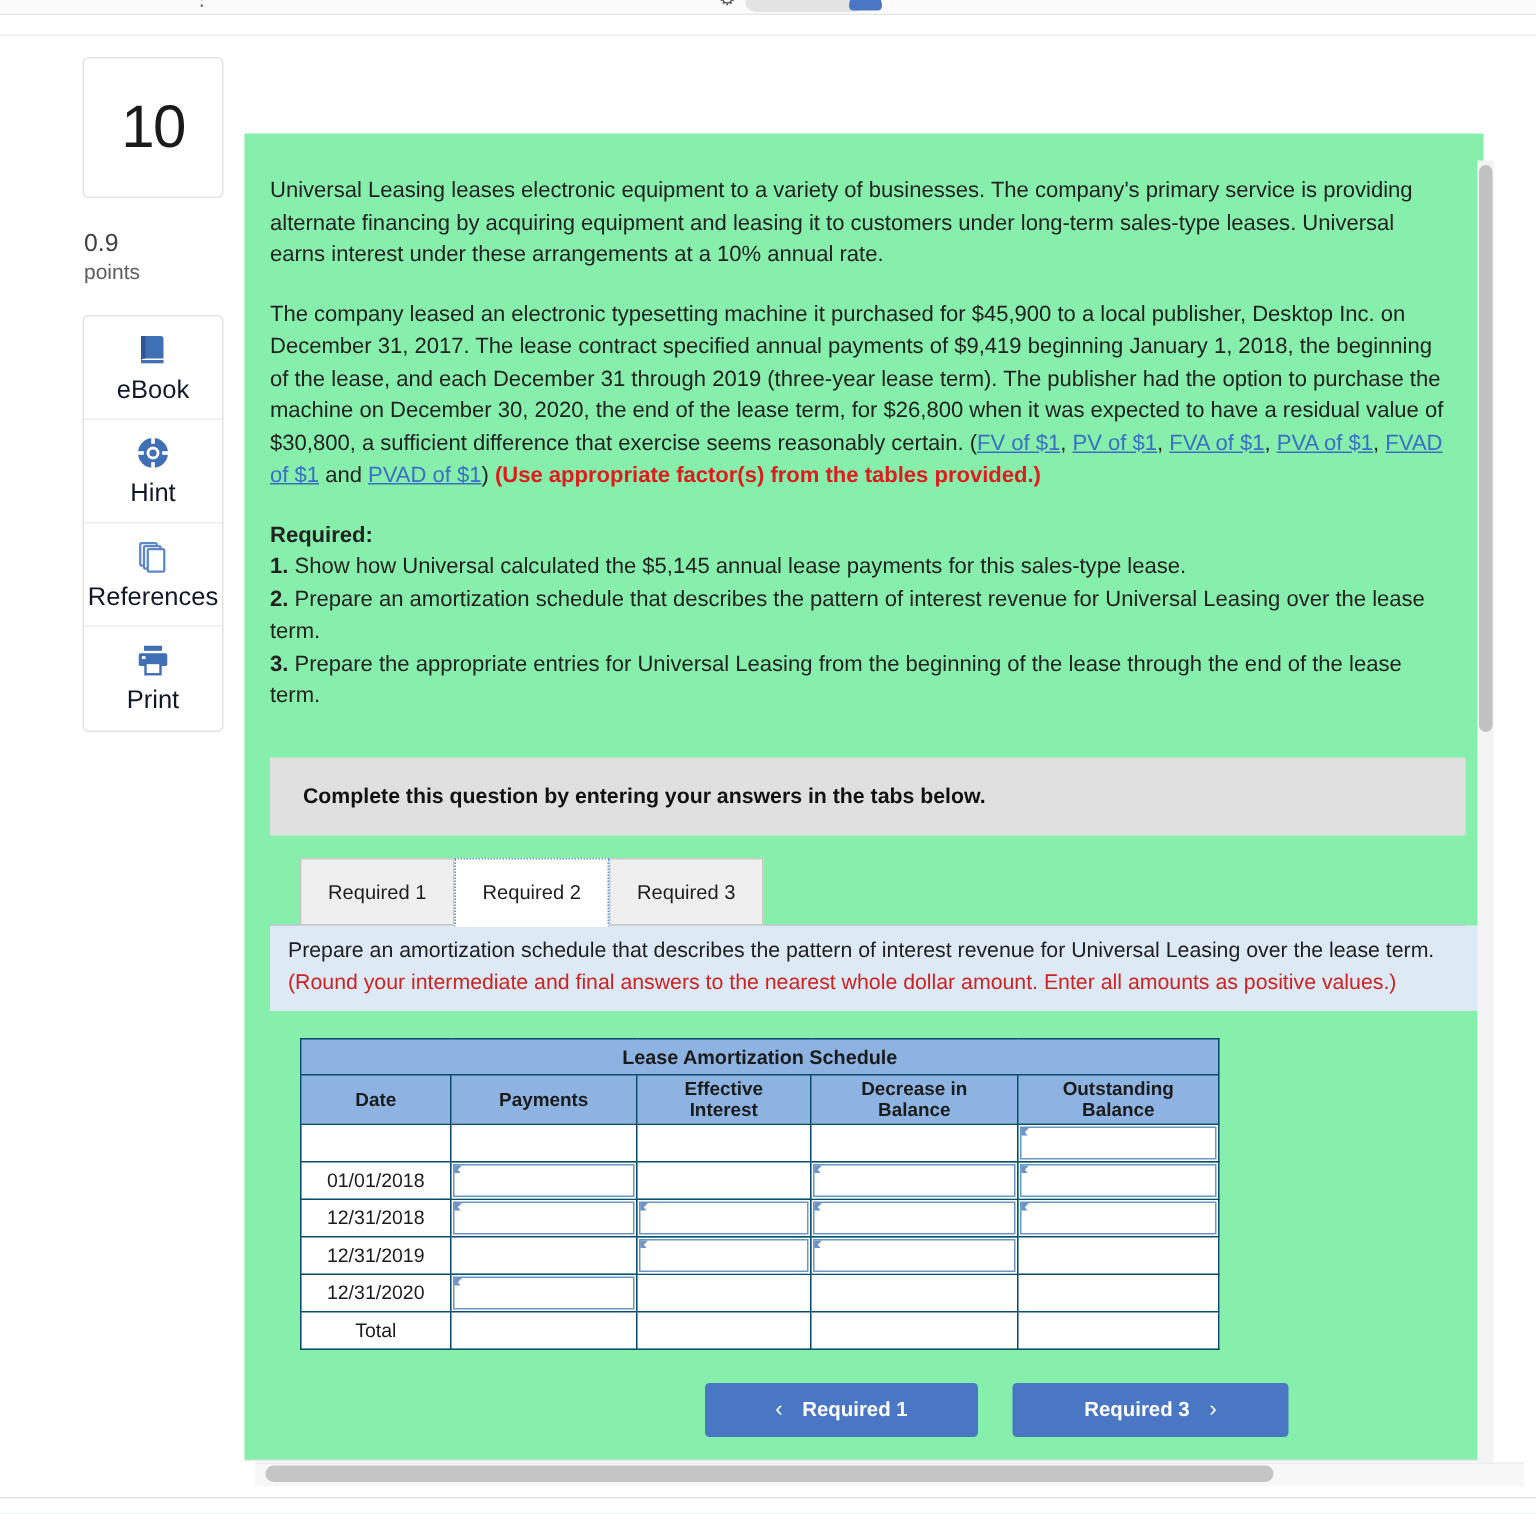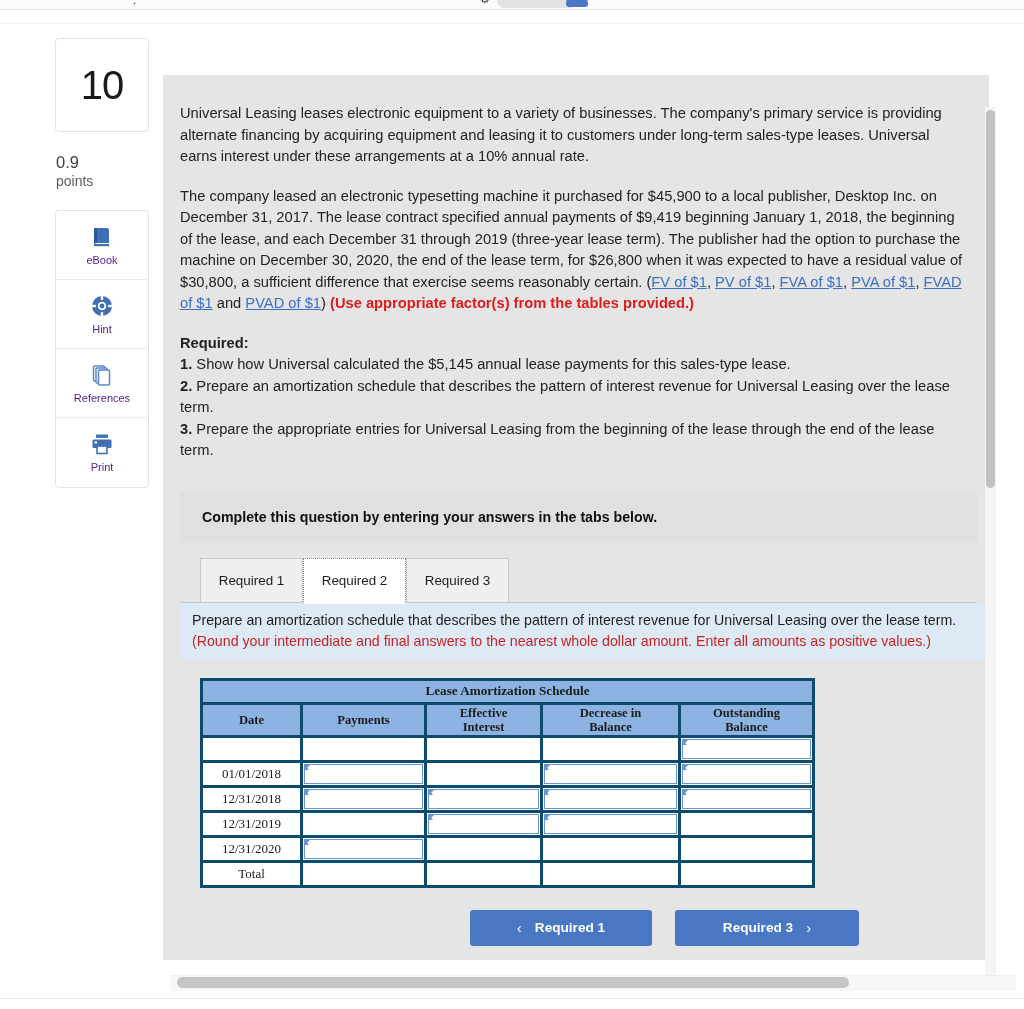--- a/index.html
+++ b/index.html
@@ -71,30 +71,30 @@
     background: #fff; overflow: hidden;
   }
   .tool-item {
     height: 69px;
     display: flex; flex-direction: column; align-items: center; justify-content: center;
     border-bottom: 1px solid #ececec;
     cursor: pointer;
     gap: 5px;
   }
   .tool-item:last-child { border-bottom: none; }
-  .tool-item .tool-lbl { font-size: 11px; color: #4c1d95; }
+  .tool-item .tool-lbl { font-size: 17px; color: #0f172a; }
   .tool-ico { width: 24px; height: 24px; display: block; }
 
   
   #content {
-    position: absolute; left: 163px; top: 50px;
+    position: absolute; left: 163px; top: 64px;
     width: 826px; height: 885px;
     border: 1px solid #e4e4e4; border-top: none; border-left: none; border-right: none;
     overflow: hidden;
-    background: #e5e5e5;
+    background: #86efac;
   }
   #content-inner {
     position: absolute; left: 0; top: 0; width: 826px; height: 885px;
     padding: 28px 0 0 17px;
   }
 
   .body-p {
     width: 790px;
     font-size: 14.7px; line-height: 21.5px; color: #222222;
     margin: 0 0 18px 0;
@@ -153,24 +153,23 @@
 
   
   #amort-wrap { margin-top: 18px; margin-left: 20px; }
   table#amort {
     border-collapse: collapse;
     table-layout: fixed;
     width: 612px;
     font-family: "Liberation Sans", sans-serif;
   }
   table#amort td, table#amort th {
-    border: 3px solid #0c4a6e;
+    border: 1px solid #0c4a6e;
     padding: 0;
     height: 25px;
-    font-family: Liberation Serif, serif;
   }
   .c-date { width: 100px; }
   .c-pay  { width: 124px; }
   .c-eff  { width: 116px; }
   .c-dec  { width: 138px; }
   .c-out  { width: 134px; }
 
   #amort .tbl-title {
     background: #8cb3e2; text-align: center;
     font-size: 13.2px; font-weight: bold; color: #1b1b1b;

